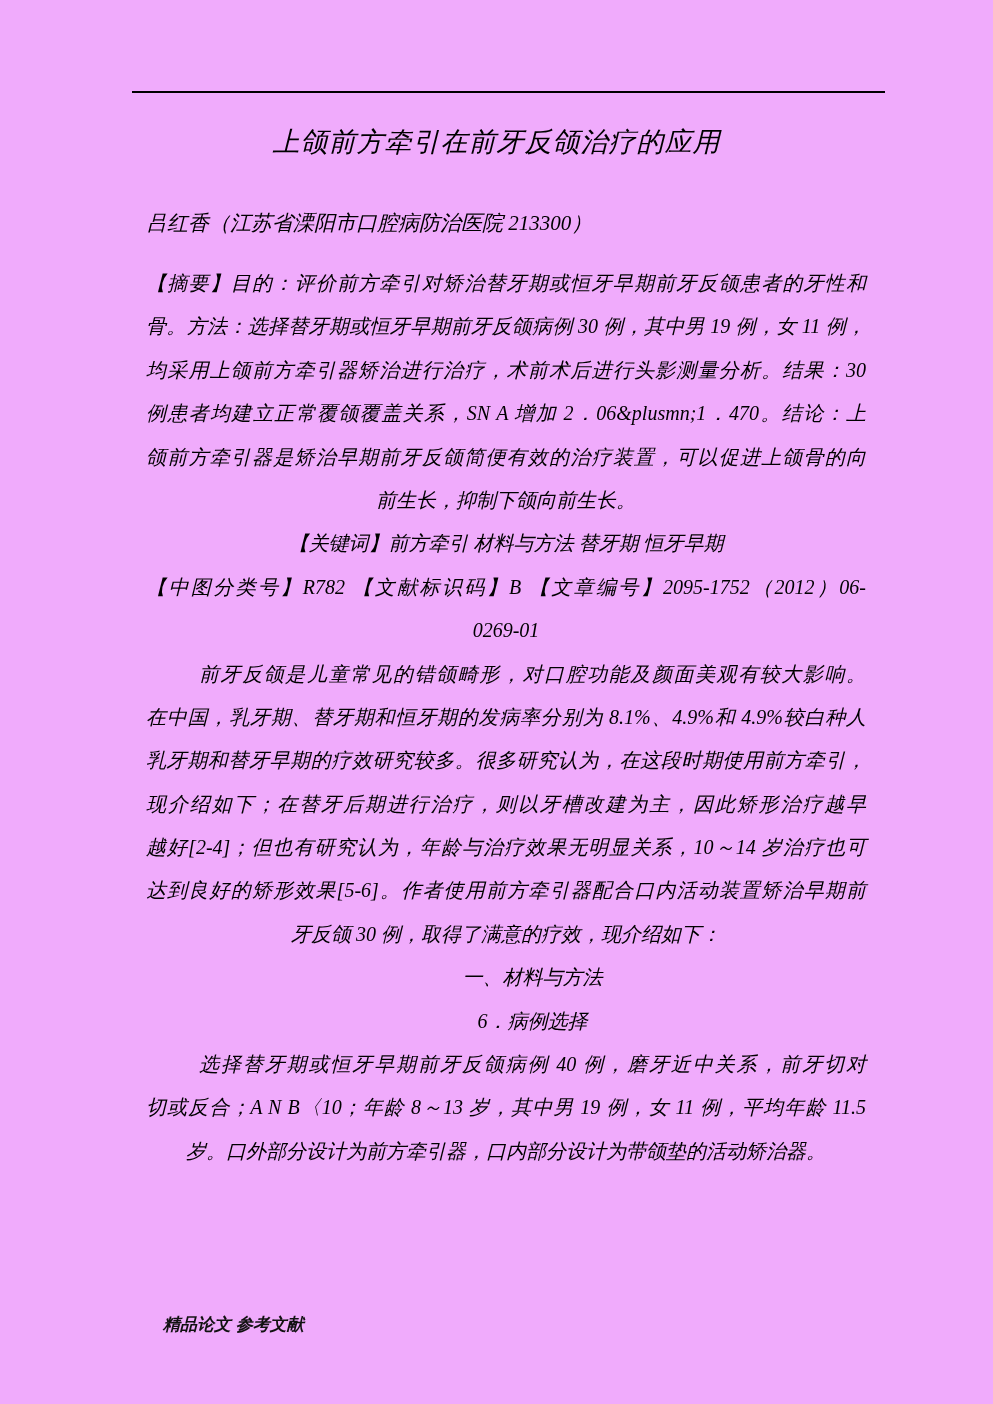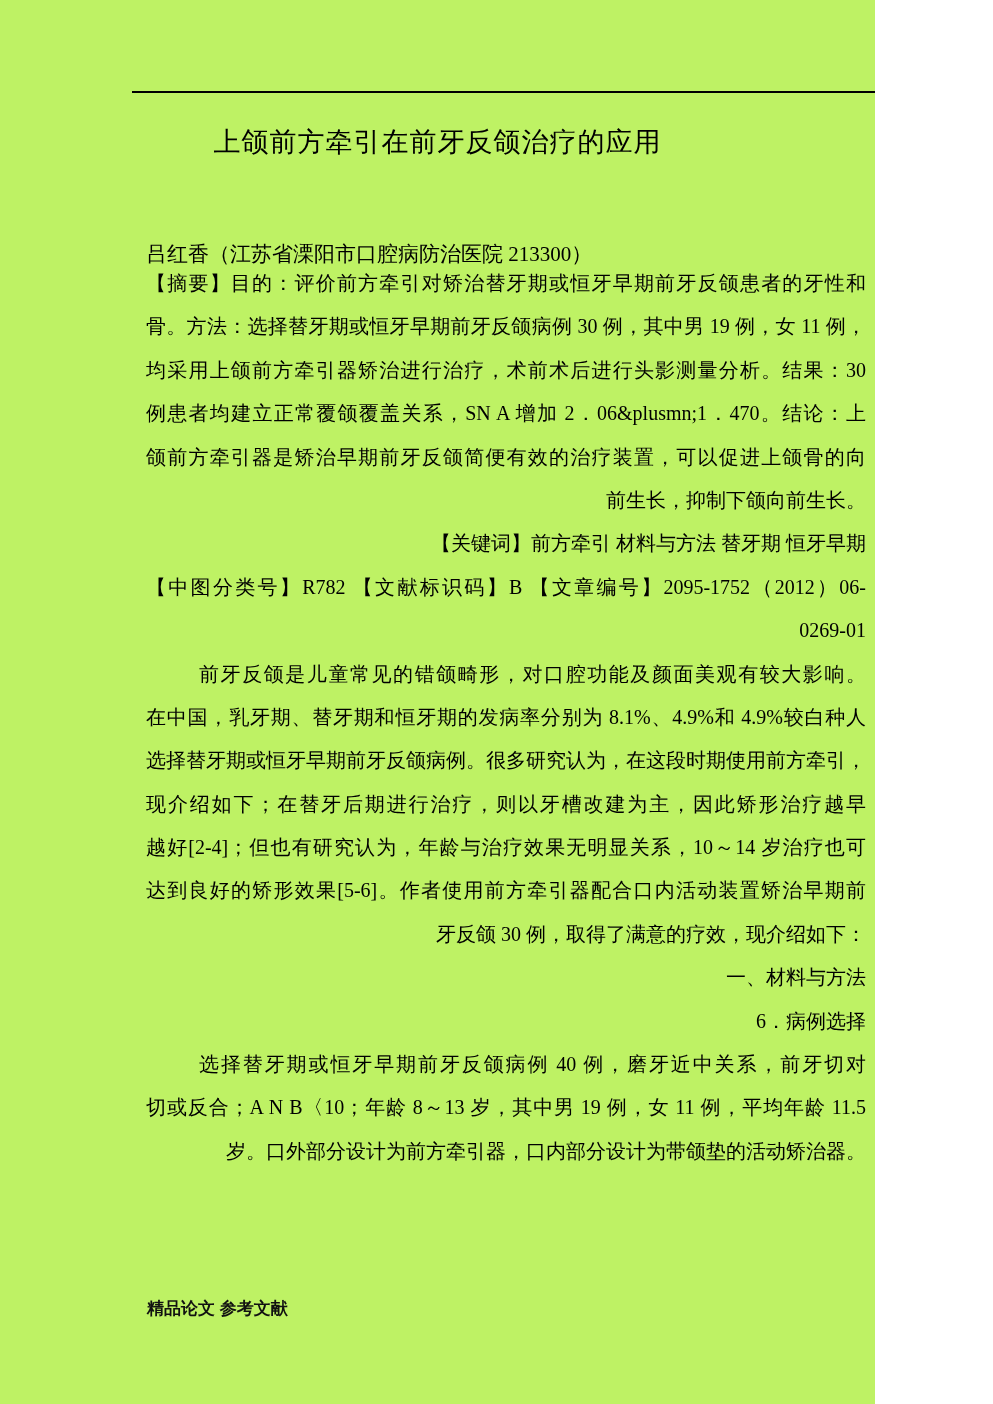--- a/index.html
+++ b/index.html
@@ -2,26 +2,27 @@
 <html><head>
 <meta charset="utf-8">
 <style>
   html, body {
     margin: 0;
     padding: 0;
     background: #ffffff;
   }
   .page {
     position: relative;
-    width: 875px;
+    width: 993px;
     height: 1404px;
-    background: #bef264;
+    background: #f0abfc;
     color: #000000;
     font-family: "Liberation Serif", "DejaVu Serif", serif;
     overflow: hidden;
+    font-style: italic;
   }
   .rule {
     position: absolute;
     left: 132px;
     top: 91px;
     width: 753px;
     height: 2px;
     background: #000000;
   }
   .title {
@@ -31,21 +32,21 @@
     top: 124px;
     margin: 0;
     text-align: center;
     font-size: 27px;
     font-weight: normal;
     letter-spacing: 1px;
   }
   .author {
     position: absolute;
     left: 146px;
-    top: 239px;
+    top: 208px;
     margin: 0;
     font-size: 21px;
     line-height: 30px;
   }
   .body-block {
     position: absolute;
     left: 146px;
     top: 262px;
     width: 720px;
     font-size: 20px;
@@ -54,30 +55,30 @@
     height: 43.4px;
     line-height: 43.4px;
     white-space: nowrap;
   }
   .line.j {
     white-space: normal;
     text-align: justify;
     text-align-last: justify;
   }
   .line.s {
-    text-align: right;
+    text-align: center;
   }
   .line.i {
     padding-left: 53px;
   }
   .footer {
     position: absolute;
     left: 147px;
     top: 1297px;
-    margin: 0;
+    margin: 16px;
     font-family: "Liberation Sans", "DejaVu Sans", sans-serif;
     font-weight: bold;
     font-size: 17px;
     line-height: 24px;
     color: #111111;
   }
 </style>
 </head>
 <body>
 
@@ -94,21 +95,21 @@
     <div class="line j">骨。方法：选择替牙期或恒牙早期前牙反颌病例 30 例，其中男 19 例，女 11 例，</div>
     <div class="line j">均采用上颌前方牵引器矫治进行治疗，术前术后进行头影测量分析。结果：30</div>
     <div class="line j">例患者均建立正常覆颌覆盖关系，SN A 增加 2．06&amp;plusmn;1．470。结论：上</div>
     <div class="line j">颌前方牵引器是矫治早期前牙反颌简便有效的治疗装置，可以促进上颌骨的向</div>
     <div class="line s">前生长，抑制下颌向前生长。</div>
     <div class="line s">【关键词】前方牵引 材料与方法 替牙期 恒牙早期</div>
     <div class="line j">【中图分类号】R782 【文献标识码】B 【文章编号】2095-1752（2012）06-</div>
     <div class="line s">0269-01</div>
     <div class="line j i">前牙反颌是儿童常见的错颌畸形，对口腔功能及颜面美观有较大影响。</div>
     <div class="line j">在中国，乳牙期、替牙期和恒牙期的发病率分别为 8.1%、4.9%和 4.9%较白种人</div>
-    <div class="line j">选择替牙期或恒牙早期前牙反颌病例。很多研究认为，在这段时期使用前方牵引，</div>
+    <div class="line j">乳牙期和替牙早期的疗效研究较多。很多研究认为，在这段时期使用前方牵引，</div>
     <div class="line j">现介绍如下；在替牙后期进行治疗，则以牙槽改建为主，因此矫形治疗越早</div>
     <div class="line j">越好[2-4]；但也有研究认为，年龄与治疗效果无明显关系，10～14 岁治疗也可</div>
     <div class="line j">达到良好的矫形效果[5-6]。作者使用前方牵引器配合口内活动装置矫治早期前</div>
     <div class="line s">牙反颌 30 例，取得了满意的疗效，现介绍如下：</div>
     <div class="line s i">一、材料与方法</div>
     <div class="line s i">6．病例选择</div>
     <div class="line j i">选择替牙期或恒牙早期前牙反颌病例 40 例，磨牙近中关系，前牙切对</div>
     <div class="line j">切或反合；A N B〈10；年龄 8～13 岁，其中男 19 例，女 11 例，平均年龄 11.5</div>
     <div class="line s">岁。口外部分设计为前方牵引器，口内部分设计为带颌垫的活动矫治器。</div>
   </div>

